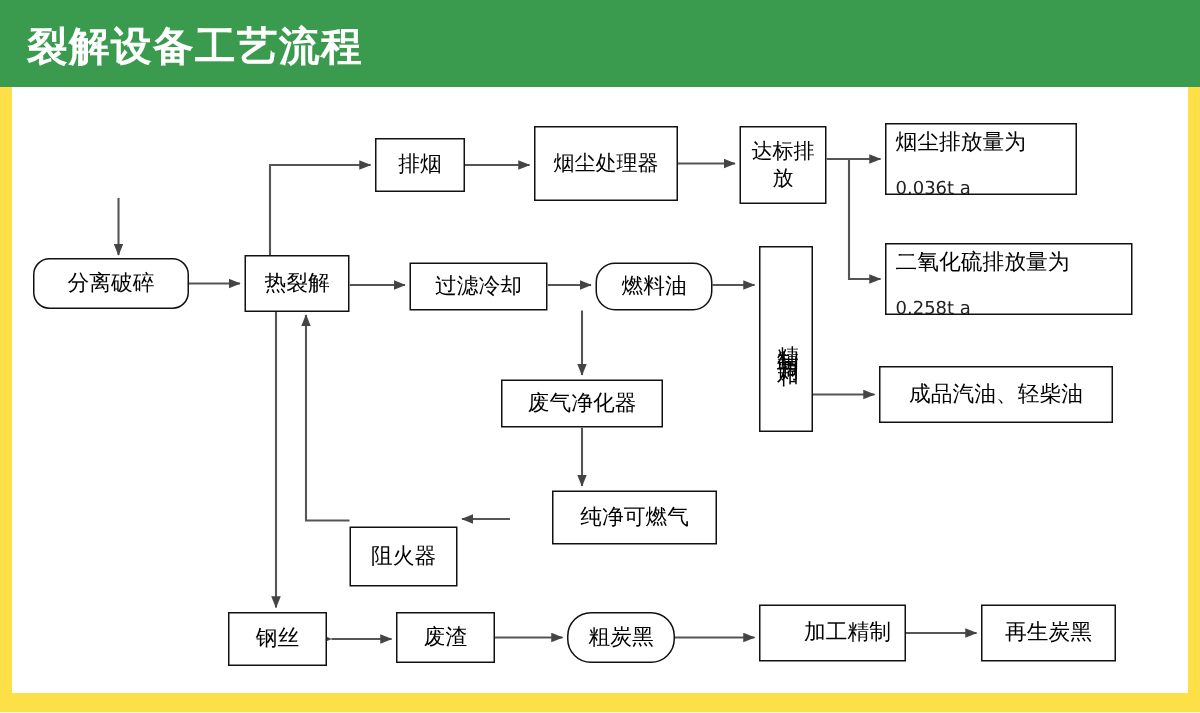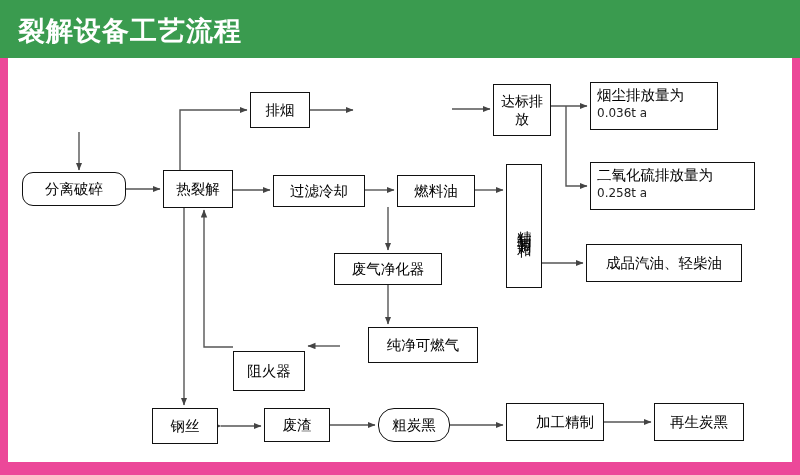--- a/index.html
+++ b/index.html
@@ -5,21 +5,21 @@
 <style>
   html, body {
     margin: 0;
     padding: 0;
     background: #ffffff;
   }
   #app {
     position: relative;
     width: 800px;
     height: 475px;
-    background: #ec4899;
+    background: #fde047;
     box-sizing: border-box;
     font-family: "DejaVu Sans", "Liberation Sans", sans-serif;
     overflow: hidden;
   }
   #header {
     position: absolute;
     left: 0;
     top: 0;
     width: 800px;
     height: 58px;
@@ -78,21 +78,21 @@
   }
   .node.emission .emis-label {
     display: block;
     font-size: 14.5px;
     line-height: 1.2;
   }
   .node.emission .emis-value {
     display: block;
     font-size: 12px;
     line-height: 1.3;
-    margin-top: 2px;
+    margin-top: 14px;
     color: #222222;
   }
   #edges {
     position: absolute;
     left: 0;
     top: 0;
     width: 784px;
     height: 404px;
     pointer-events: none;
   }
@@ -161,36 +161,37 @@
       </g>
     </svg>
 
 
     <div class="node" style="left:14px;top:114px;width:104px;height:34px;border-radius:11px;">分离破碎</div>
 
     <div class="node" style="left:155px;top:112px;width:70px;height:38px;">热裂解</div>
 
     <div class="node" style="left:242px;top:34px;width:60px;height:36px;">排烟</div>
 
+    <div class="node twoline" style="left:348px;top:26px;width:96px;height:50px;">烟尘处理器</div>
 
     <div class="node twoline" style="left:485px;top:26px;width:58px;height:52px;">达标排放</div>
 
     <div class="node emission" style="left:582px;top:24px;width:128px;height:48px;">
       <span class="emis-label">烟尘排放量为</span>
       <span class="emis-value">0.036t a</span>
     </div>
 
     <div class="node emission" style="left:582px;top:104px;width:165px;height:48px;">
       <span class="emis-label">二氧化硫排放量为</span>
       <span class="emis-value">0.258t a</span>
     </div>
 
     <div class="node" style="left:265px;top:117px;width:92px;height:32px;">过滤冷却</div>
 
-    <div class="node" style="left:389px;top:117px;width:78px;height:32px;">燃料油</div>
+    <div class="node" style="left:389px;top:117px;width:78px;height:32px;border-radius:13px;">燃料油</div>
 
     <div class="node vertical" style="left:498px;top:106px;width:36px;height:124px;">精制与调和</div>
 
     <div class="node" style="left:578px;top:186px;width:156px;height:38px;">成品汽油、轻柴油</div>
 
     <div class="node" style="left:326px;top:195px;width:108px;height:32px;">废气净化器</div>
 
     <div class="node" style="left:332px;top:269px;width:110px;height:36px;margin-left:28px;">纯净可燃气</div>
 
     <div class="node" style="left:225px;top:269px;width:72px;height:40px;margin-top:24px;">阻火器</div>

